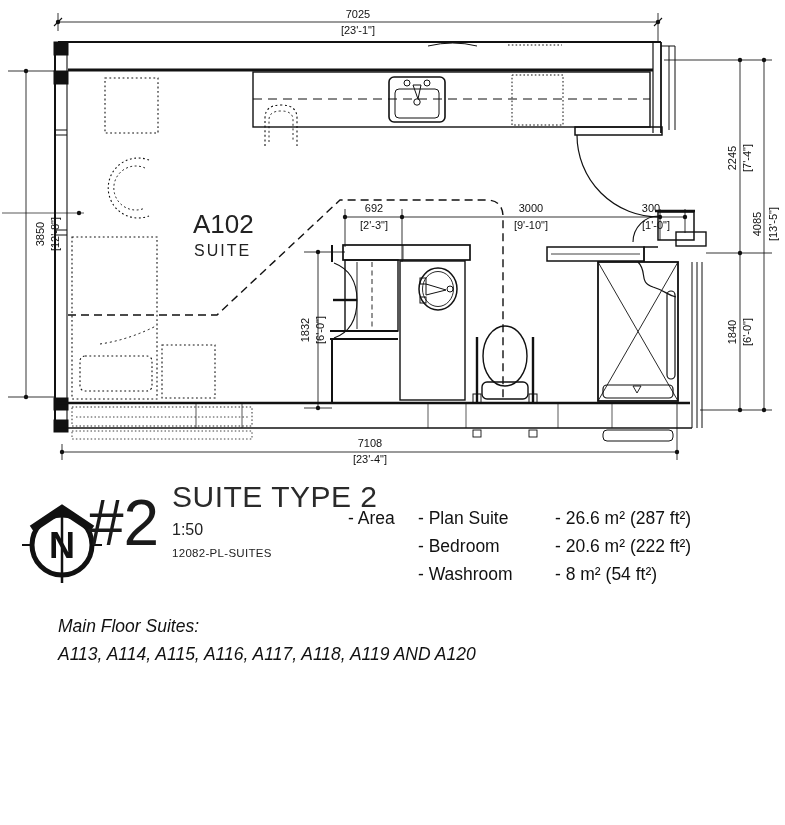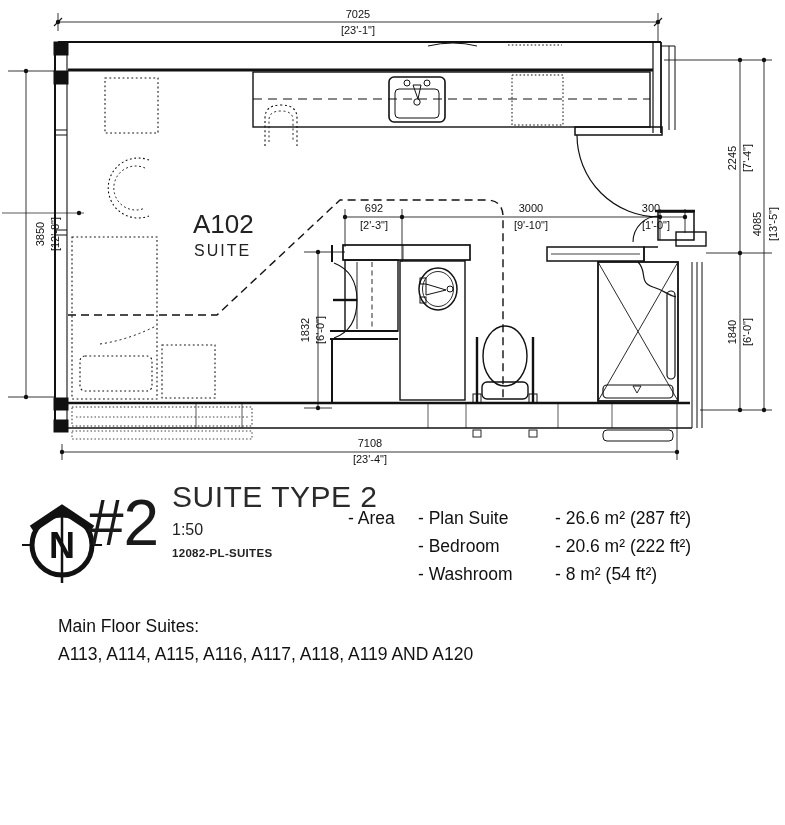--- a/index.html
+++ b/index.html
@@ -8,27 +8,27 @@
   .plan-svg{position:absolute;left:0;top:0;}
   .dim{font-size:11px;fill:#111;}
   .suite-num{font-size:26px;fill:#222;}
   .suite-sub{font-size:16px;fill:#222;letter-spacing:2px;}
   
   .north{position:absolute;left:16px;top:497px;width:92px;height:88px;}
   .sheet-number{position:absolute;left:88px;top:486px;font-size:64px;color:#1a1a1a;}
   .title-group{position:absolute;left:172px;top:480px;}
   .sheet-title{font-size:30px;color:#2a2a2a;letter-spacing:.5px;}
   .sheet-scale{font-size:16px;margin-top:7px;color:#222;}
-  .sheet-code{font-size:11.5px;margin-top:8px;color:#222;letter-spacing:.3px;font-weight:bold;}
+  .sheet-code{font-size:11.5px;margin-top:8px;color:#222;letter-spacing:.3px;}
   .notes{position:absolute;left:348px;top:499px;font-size:17.5px;color:#111;}
   .notes-location{white-space:nowrap;}
   .area-grid{display:grid;grid-template-columns:70px 137px auto;margin-top:9px;row-gap:7px;}
   .area-grid span{white-space:nowrap;}
   .suite-lists{position:absolute;left:58px;top:612px;font-size:17.5px;line-height:28px;color:#111;}
-  .list-block{margin-bottom:22px;}
+  .list-block{margin-bottom:22px;font-style:italic;}
   .list-heading{white-space:nowrap;}
   .list-line{white-space:nowrap;}
 </style>
 </head>
 <body>
 
 <div class="page">
 
   <svg class="plan-svg" width="785" height="492" viewBox="0 0 785 492">
 

